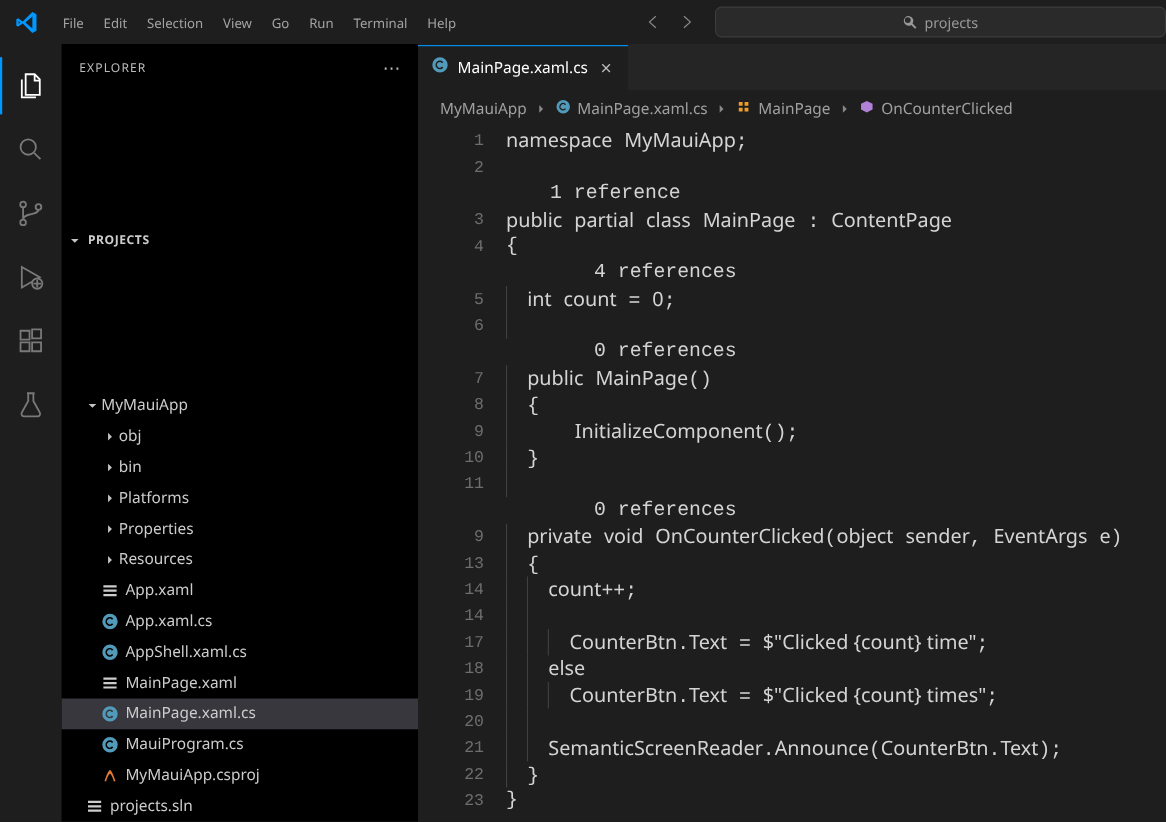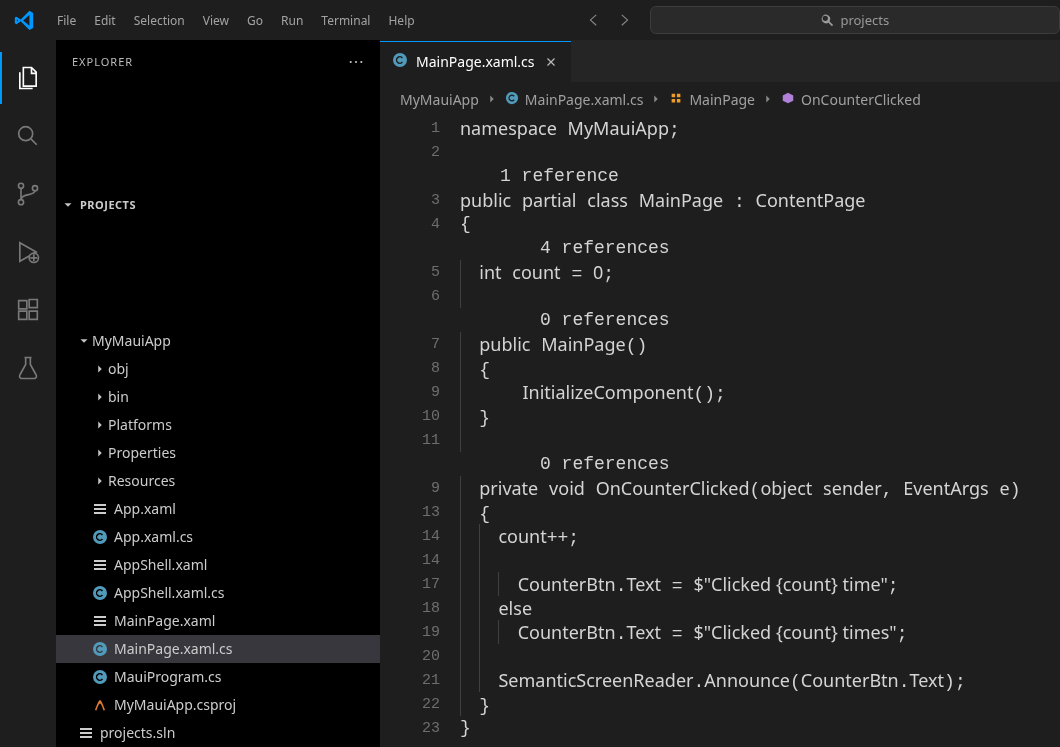--- a/index.html
+++ b/index.html
@@ -221,28 +221,20 @@
         </div>
       <div class="tree-item" style="padding-left:34px">
           <span class="ti-icon icon-cs">
             <svg width="16" height="16" viewBox="0 0 16 16">
               <path fill="currentColor" d="M8 1a7 7 0 1 0 0 14A7 7 0 0 0 8 1zm3 9.5A4 4 0 1 1 11 5.5l-1.2 1a2.5 2.5 0 1 0 0 3z"></path>
             </svg>
           </span>
           <span>App.xaml.cs</span>
         </div>
       <div class="tree-item" style="padding-left:34px">
-          <span class="ti-icon icon-xaml">
-            <svg width="16" height="16" viewBox="0 0 16 16">
-              <path fill="currentColor" d="M2 3h12v2H2zm0 4h12v2H2zm0 4h12v2H2z"></path>
-            </svg>
-          </span>
-          <span>AppShell.xaml</span>
-        </div>
-      <div class="tree-item" style="padding-left:34px">
           <span class="ti-icon icon-cs">
             <svg width="16" height="16" viewBox="0 0 16 16">
               <path fill="currentColor" d="M8 1a7 7 0 1 0 0 14A7 7 0 0 0 8 1zm3 9.5A4 4 0 1 1 11 5.5l-1.2 1a2.5 2.5 0 1 0 0 3z"></path>
             </svg>
           </span>
           <span>AppShell.xaml.cs</span>
         </div>
       <div class="tree-item" style="padding-left:34px">
           <span class="ti-icon icon-xaml">
             <svg width="16" height="16" viewBox="0 0 16 16">

